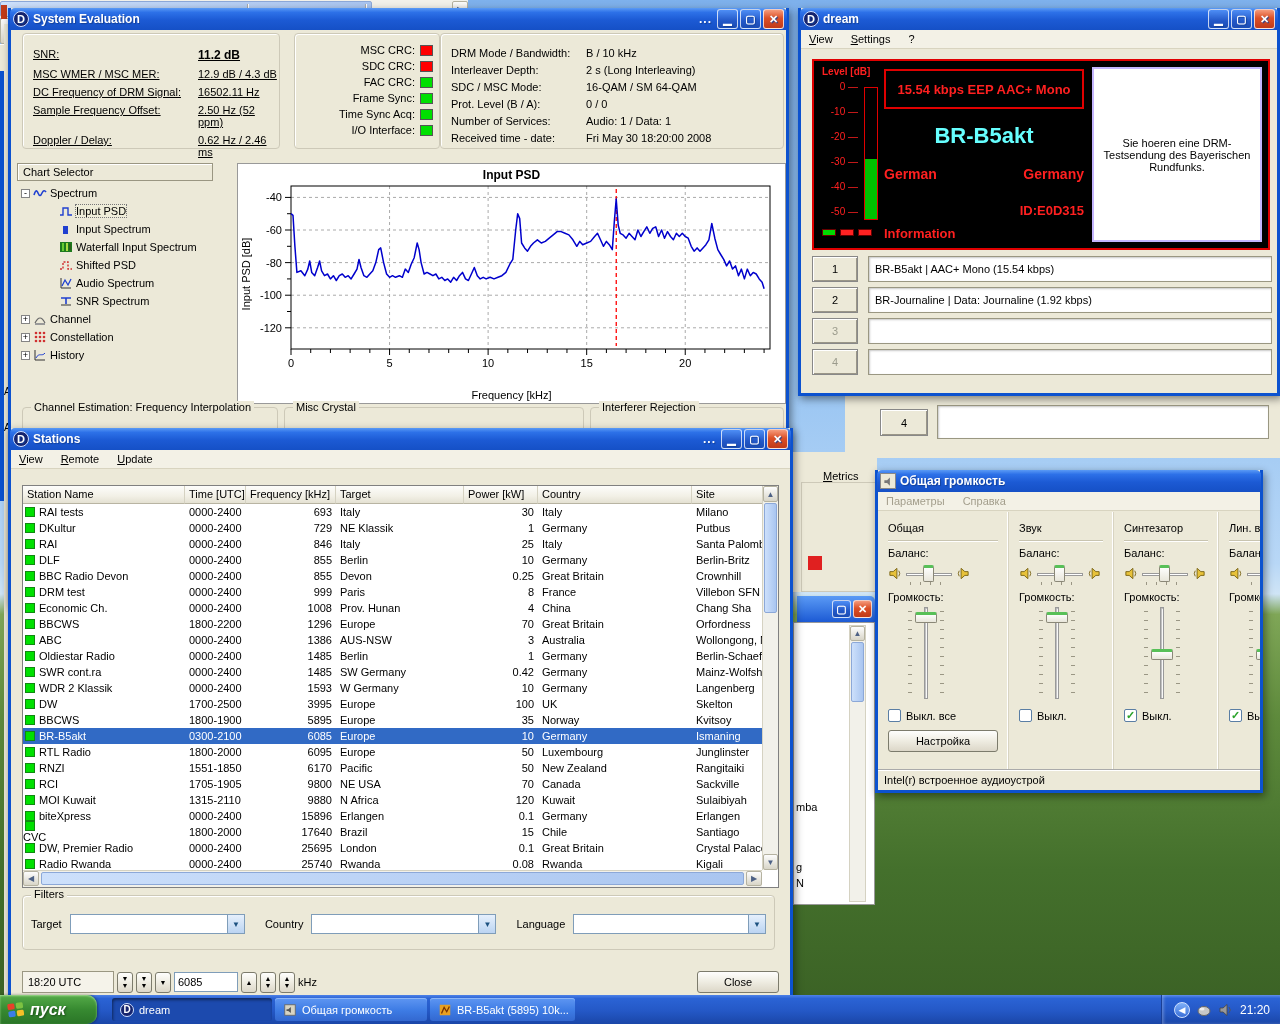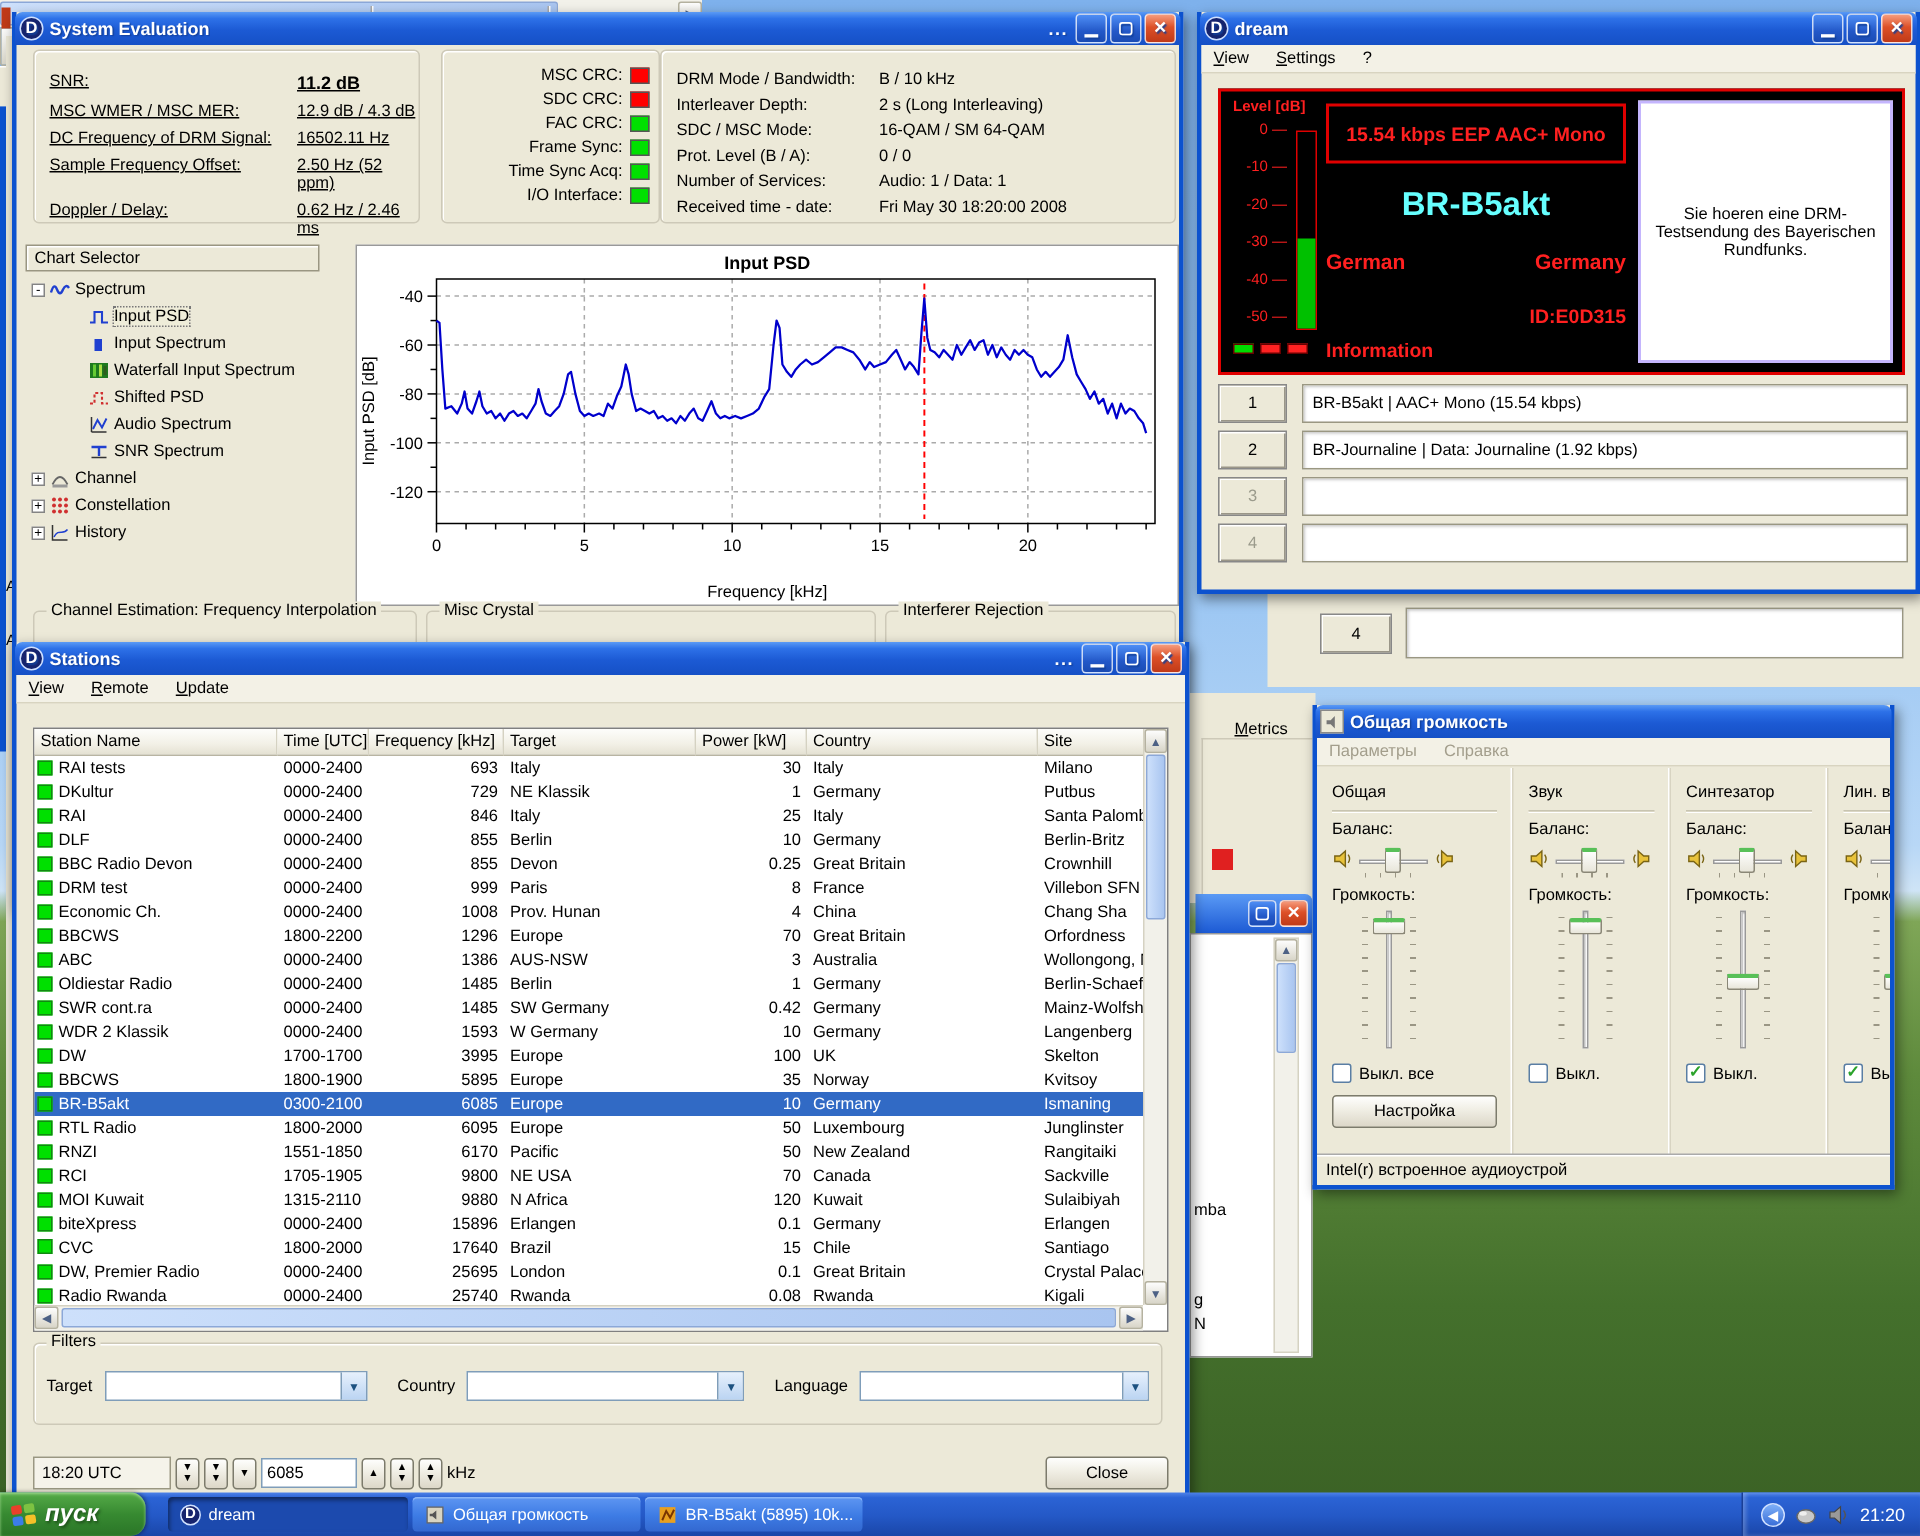--- a/index.html
+++ b/index.html
@@ -104,21 +104,21 @@
   .vtrack { position:absolute; left:50%; top:0; bottom:0; width:4px; margin-left:-2px; background:#fff; border:1px solid #999; box-shadow:inset 1px 1px 1px #bbb; }
   .vticks { position:absolute; top:4px; bottom:4px; width:4px; background:repeating-linear-gradient(180deg,#9a9684 0 1px,transparent 1px 9px); }
   .vticks.l { left:6px; } .vticks.r { right:6px; }
   .vthumb { position:absolute; left:50%; width:22px; height:11px; margin-left:-11px; background:linear-gradient(#FDFDFC,#E8E6DA); border:1px solid #8A8777; border-top:3px solid #58C058; border-radius:2px; }
   .muterow { display:flex; align-items:center; gap:5px; margin-top:10px; font-size:11px; }
   .cb { width:13px; height:13px; background:#fff; border:1px solid #5A7EA4; border-radius:2px; flex:none; text-align:center; font-size:11px; line-height:11px; color:#2BA32B; font-weight:bold; }
   #vol-status { position:absolute; left:0; right:0; bottom:0; height:20px; background:#ECE9D8; border-top:1px solid #fff; box-shadow:0 -1px 0 #aaa; font-size:11px; padding:3px 6px; white-space:nowrap; overflow:hidden; }
   
   .frag { position:absolute; background:#ECE9D8; }
   #frag-srv4 { left:845px; top:395px; width:435px; height:63px; z-index:1; }
-  #frag-metrics { left:793px; top:462px; width:84px; height:140px; z-index:1; font-size:11px; }
+  #frag-metrics { left:793px; top:452px; width:84px; height:140px; z-index:1; font-size:11px; }
   #frag-miniwin { left:797px; top:596px; width:78px; height:26px; z-index:1; background:linear-gradient(#5A9AF5,#1C5AD4); border-radius:0 5px 0 0; display:flex; justify-content:flex-end; align-items:center; gap:2px; padding:0 3px; }
   #frag-white { left:793px; top:622px; width:82px; height:283px; background:#fff; border:1px solid #999; z-index:1; font-size:11px; }
   #bg-hscroll { left:793px; top:903px; width:468px; height:18px; background:#F2F1EA; z-index:1; display:flex; }
   #bg-vbtn { left:1259px; top:876px; width:20px; height:26px; z-index:1; }
   #bg-status { left:793px; top:968px; width:487px; height:27px; background:#ECE9D8; border-top:1px solid #fff; z-index:1; }
   #bg-status i { position:absolute; top:4px; bottom:4px; width:2px; border-left:1px solid #aaa; border-right:1px solid #fff; }
   #left-strip { left:0; top:570px; width:8px; height:430px; background:#0C52CF; z-index:1; }
   #left-strip .inner { position:absolute; left:4px; top:24px; bottom:0; width:4px; background:#ECE9D8; overflow:visible; font-size:10px; }
   
   #taskbar { position:absolute; left:0; bottom:0; width:1280px; height:29px; background:linear-gradient(#4E82E8,#2B63D5 12%,#2458C6 55%,#1A46A8 100%); z-index:20; display:flex; align-items:center; }
@@ -675,21 +675,21 @@
             <div class="scell" style="width: 128px;">W Germany</div>
             <div class="scell r" style="width: 74px;">10</div>
             <div class="scell" style="width: 154px;">Germany</div>
             <div class="scell" style="width: 72px;">Langenberg</div>
           </div>
           <div class="strow">
             <div class="scell" style="width: 162px; display: flex; align-items: center; padding: 0px;">
               <span class="gsq"></span>
               <span>DW</span>
             </div>
-            <div class="scell" style="width: 61px;">1700-1700</div>
+            <div class="scell" style="width: 61px;">1700-2500</div>
             <div class="scell r" style="width: 90px;">3995</div>
             <div class="scell" style="width: 128px;">Europe</div>
             <div class="scell r" style="width: 74px;">100</div>
             <div class="scell" style="width: 154px;">UK</div>
             <div class="scell" style="width: 72px;">Skelton</div>
           </div>
           <div class="strow">
             <div class="scell" style="width: 162px; display: flex; align-items: center; padding: 0px;">
               <span class="gsq"></span>
               <span>BBCWS</span>
@@ -767,21 +767,21 @@
               <span>biteXpress</span>
             </div>
             <div class="scell" style="width: 61px;">0000-2400</div>
             <div class="scell r" style="width: 90px;">15896</div>
             <div class="scell" style="width: 128px;">Erlangen</div>
             <div class="scell r" style="width: 74px;">0.1</div>
             <div class="scell" style="width: 154px;">Germany</div>
             <div class="scell" style="width: 72px;">Erlangen</div>
           </div>
           <div class="strow">
-            <div class="scell" style="width: 162px; display: flex; padding: 0px;">
+            <div class="scell" style="width: 162px; display: flex; padding: 0px; flex-direction: column;">
               <span class="gsq"></span>
               <span>CVC</span>
             </div>
             <div class="scell" style="width: 61px;">1800-2000</div>
             <div class="scell r" style="width: 90px;">17640</div>
             <div class="scell" style="width: 128px;">Brazil</div>
             <div class="scell r" style="width: 74px;">15</div>
             <div class="scell" style="width: 154px;">Chile</div>
             <div class="scell" style="width: 72px;">Santiago</div>
           </div>

